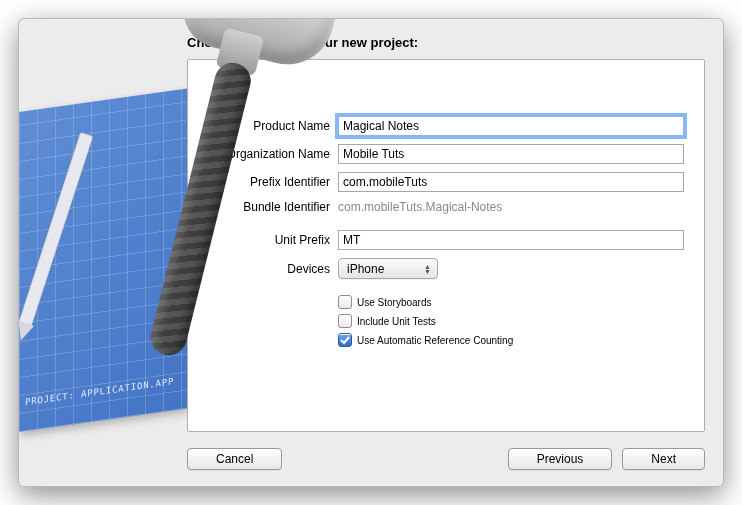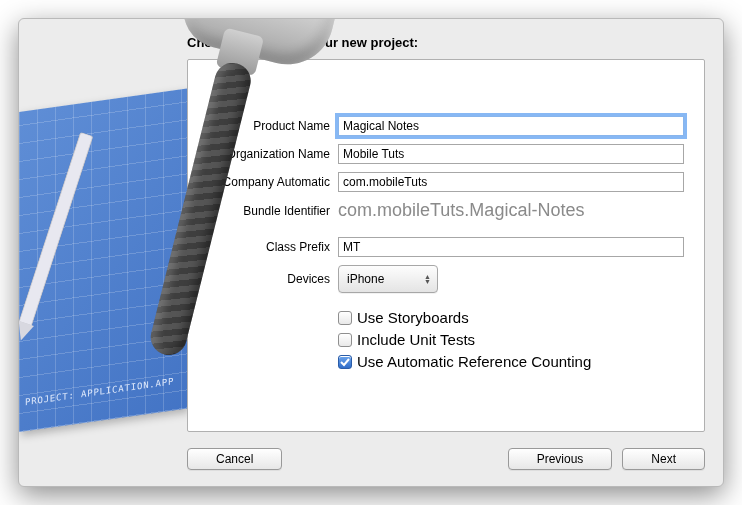--- a/index.html
+++ b/index.html
@@ -154,27 +154,27 @@
     border: 1px solid #a7a7a7;
     background: #fff;
     font-family: Liberation Sans, sans-serif;
     outline: none;
   }
   .form-row input[type=text].focused {
     box-shadow: 0 0 0 3px rgba(95,160,240,0.75);
     border-color: #88b5ec;
   }
   .static-value {
-    font-size: 18px;
+    font-size: 12px;
     color: #8a8a8a;
   }
   .select {
     display: inline-flex;
     align-items: center;
-    height: 28px;
+    height: 21px;
     min-width: 100px;
     padding: 0 6px 0 8px;
     background: linear-gradient(#fdfdfd,#e4e4e4);
     border: 1px solid #a7a7a7;
     border-radius: 4px;
     box-shadow: 0 1px 0 rgba(0,0,0,0.05);
     cursor: default;
     gap: 8px;
   }
   .select .arrows {
@@ -183,21 +183,21 @@
     font-size: 7px;
     line-height: 5px;
     color: #555;
     margin-left: auto;
   }
   .check-row {
     display: flex;
     align-items: center;
     margin-left: 130px;
     margin-bottom: 5px;
-    font-size: 15px;
+    font-size: 10px;
     gap: 5px;
   }
   .checkbox {
     width: 14px;
     height: 14px;
     border: 1px solid #8f8f8f;
     border-radius: 3px;
     background: linear-gradient(#fff,#e9e9e9);
     display: inline-flex;
     align-items: center;
@@ -260,33 +260,33 @@
       <label class="fld">Product Name</label>
       <input type="text" class="focused" value="Magical Notes" style="">
     </div>
 
     <div class="form-row">
       <label class="fld">Organization Name</label>
       <input type="text" value="Mobile Tuts" style="">
     </div>
 
     <div class="form-row">
-      <label class="fld">Company Automatic</label>
+      <label class="fld">Prefix Identifier</label>
       <input type="text" value="com.mobileTuts" style="">
     </div>
 
     <div class="form-row">
       <label class="fld">Bundle Identifier</label>
       <span class="static-value">com.mobileTuts.Magical-Notes</span>
     </div>
 
     <div class="gap"></div>
 
     <div class="form-row">
-      <label class="fld">Class Prefix</label>
+      <label class="fld">Unit Prefix</label>
       <input type="text" value="MT" style="">
     </div>
 
     <div class="form-row">
       <label class="fld">Devices</label>
       <div class="select">
         <span>iPhone</span>
         <span class="arrows">
           <span>▲</span>
             <span>▼</span>

